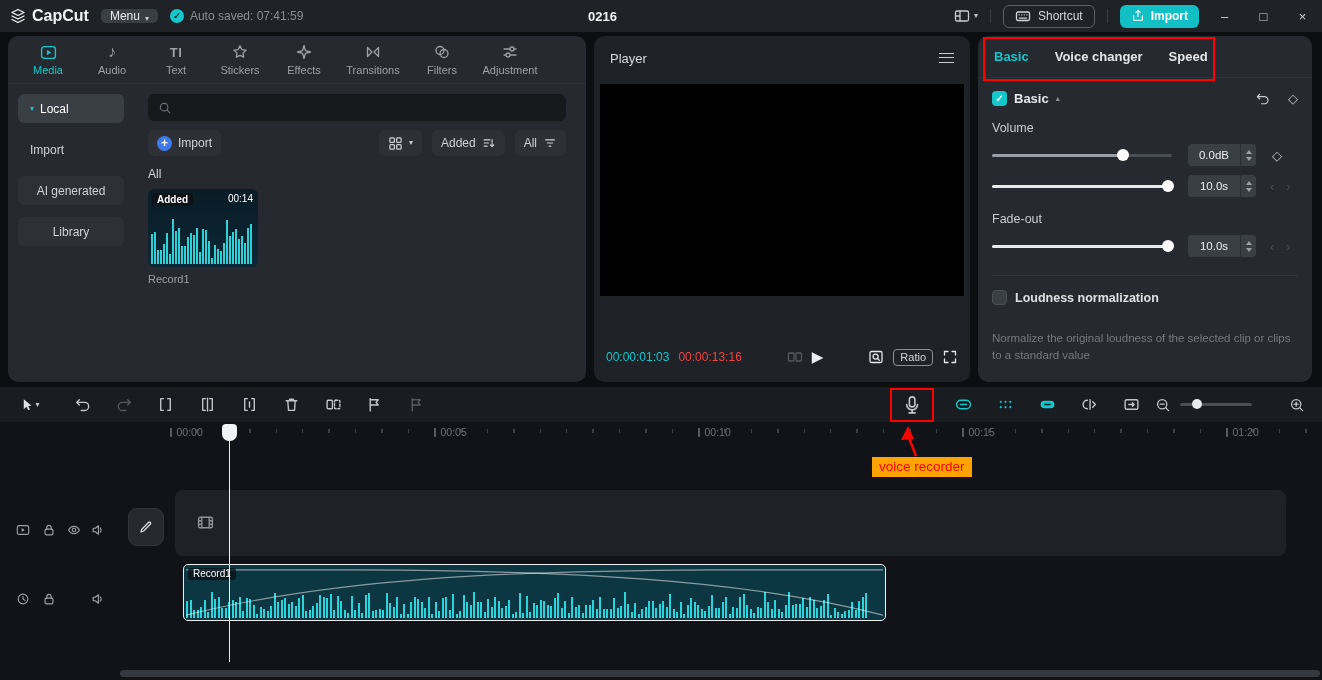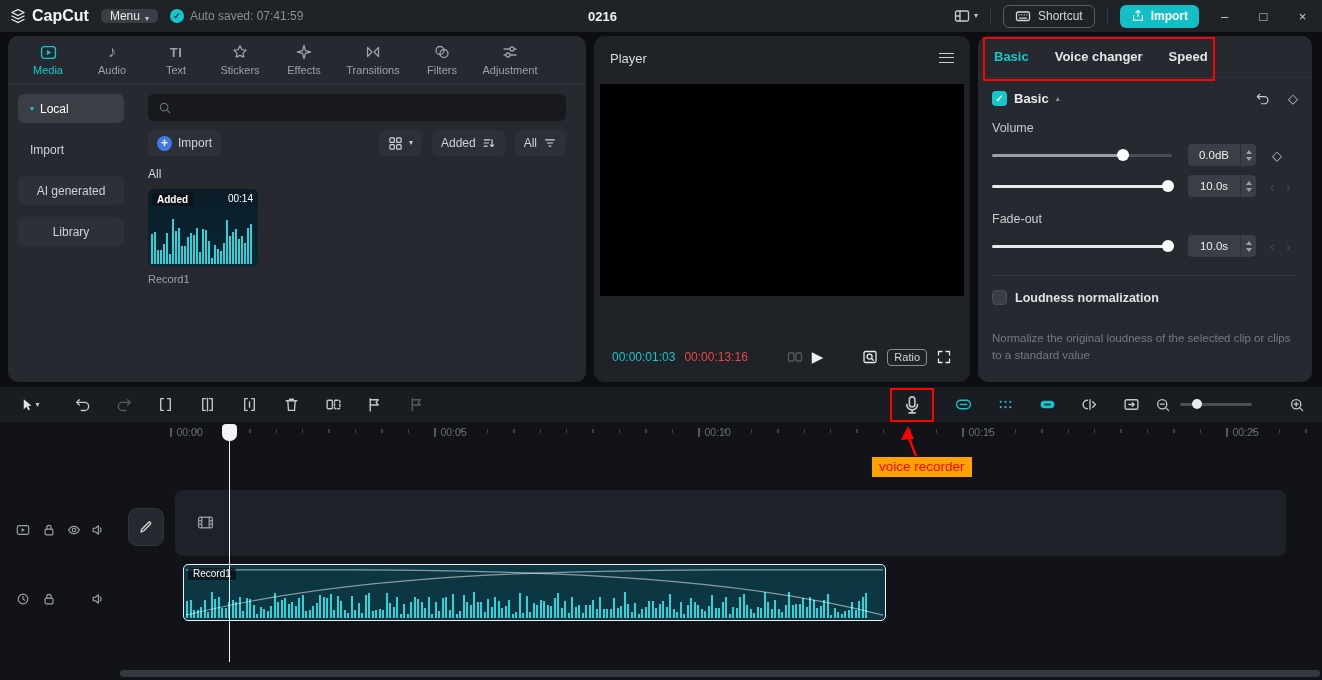--- a/index.html
+++ b/index.html
@@ -67,21 +67,21 @@
   .wave{position:absolute;left:3px;right:3px;bottom:3px;height:62%;display:flex;align-items:flex-end;gap:1px;overflow:hidden}
   .wave i{width:2px;flex:none;background:#2fd0d6}
   .mcap{margin-top:6px;font-size:11px;color:#9ba0a6}
 
   
   #player-panel{position:absolute;left:594px;top:36px;width:376px;height:346px;background:#1f2227;border-radius:10px}
   .p-head{height:44px;display:flex;align-items:center;justify-content:space-between;padding:0 16px;font-size:13px;color:#d8dade}
   .burger{width:15px;height:10px;border-top:1.6px solid #c9ccd1;border-bottom:1.6px solid #c9ccd1;position:relative}
   .burger::after{content:"";position:absolute;left:0;right:0;top:2.8px;border-top:1.6px solid #c9ccd1}
   .p-video{position:absolute;left:6px;right:6px;top:48px;height:212px;background:#000}
-  .p-controls{position:absolute;left:0;right:0;bottom:12px;height:26px;display:flex;align-items:center;padding:0 18px;gap:9px}
+  .p-controls{position:absolute;left:0;right:0;bottom:12px;height:26px;display:flex;align-items:center;padding:0 12px;gap:9px}
   .time-cur{color:#14c7cb}
   .time-total{color:#ef4444}
   .grow{flex:1}
   .play-glyph{font-size:15px;color:#eceef1}
   .ratio-box{border:1px solid #8b8e94;border-radius:4px;padding:1px 6px 2px;font-size:11px;color:#d5d7db}
 
   
   #props-panel{position:absolute;left:978px;top:36px;width:334px;height:346px;background:#26292f;border-radius:10px;overflow:hidden}
   .pr-tabs{display:flex;align-items:center;gap:26px;height:42px;padding:0 16px;font-size:13px;font-weight:700;
            color:#e4e6ea;border-bottom:1px solid #2e3137}
@@ -613,21 +613,21 @@
       <span class="rmark" style="left:314px">
           <span>00:05</span>
         </span>
       <span class="rmark" style="left:578px">
           <span>00:10</span>
         </span>
       <span class="rmark" style="left:842px">
           <span>00:15</span>
         </span>
       <span class="rmark" style="left:1106px">
-          <span>00:25</span>
+          <span>01:20</span>
         </span>
     </div>
 
     <span class="gut" style="left:16px;top:101px">
       <svg class="ic" width="14" height="14" viewBox="0 0 16 16">
         <rect x="1.5" y="3" width="13" height="10" rx="2"></rect>
           <path class="fillic" d="M6.5 5.8 L10 8 L6.5 10.2 Z"></path>
       </svg>
       </span>
     <span class="gut" style="left:42px;top:101px">

